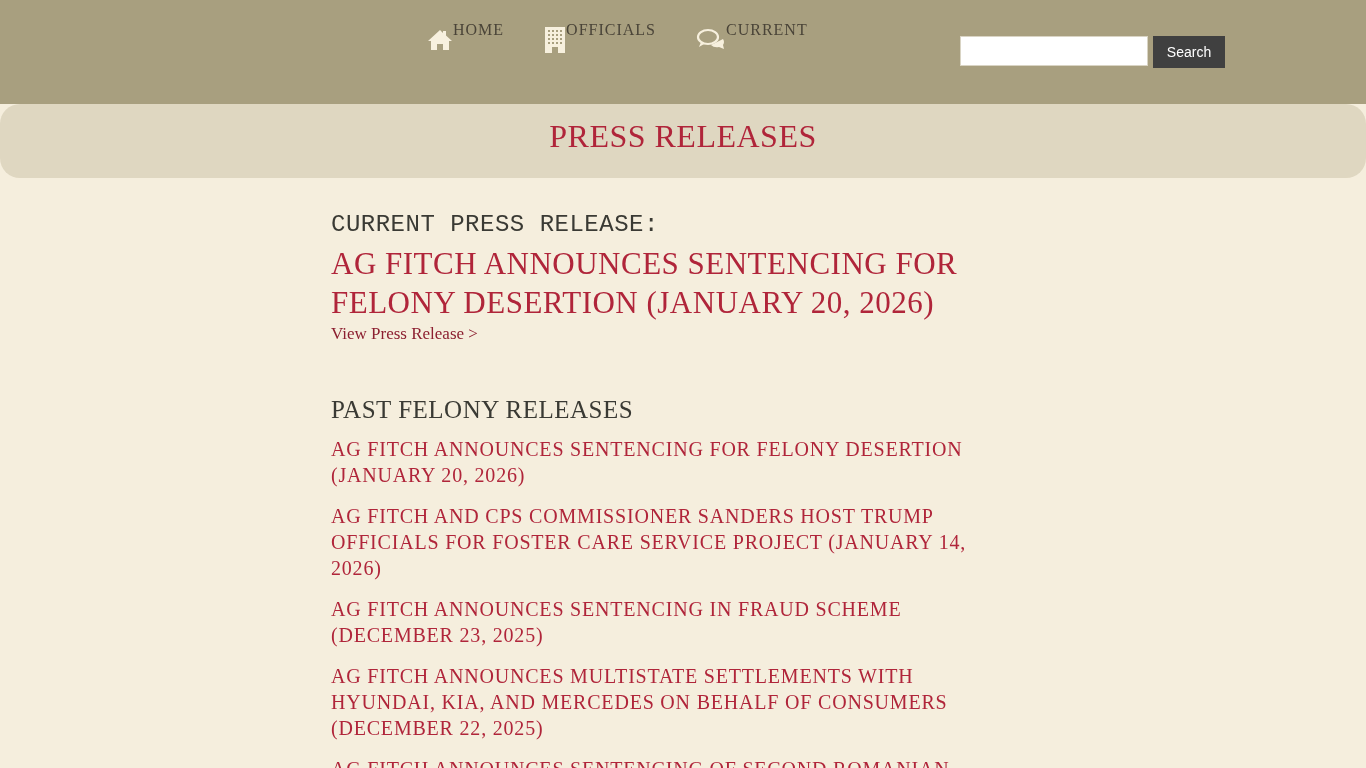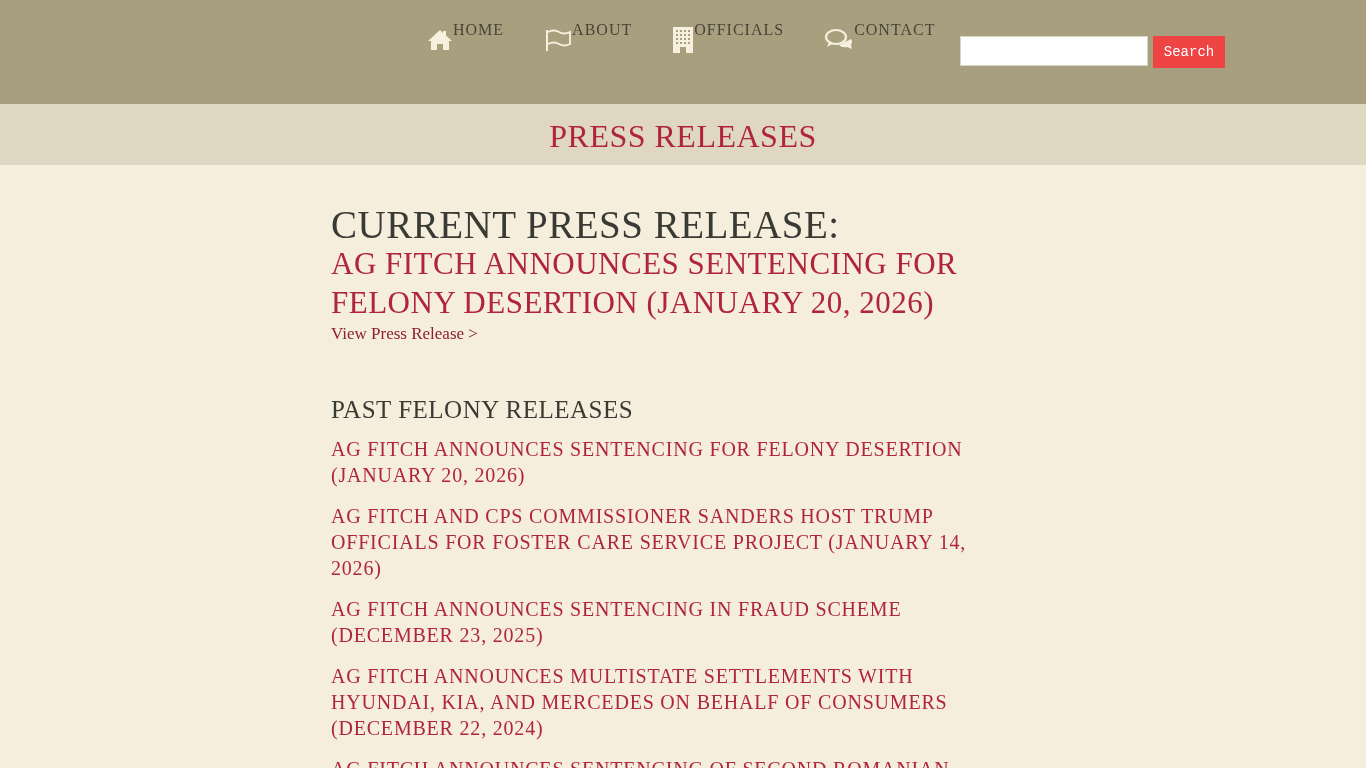--- a/index.html
+++ b/index.html
@@ -26,35 +26,35 @@
       font-family: "Liberation Serif", serif;
     }
     .search {
       position: absolute; left: 960px; top: 36px; display: flex;
     }
     .search-input {
       width: 182px; height: 28px; border: 1px solid #d9d4c4; background: #fff;
       padding: 0 2px; margin: 0; outline: none; font-size: 14px;
     }
     .search-btn {
-      margin-left: 5px; width: 72px; height: 32px; background: #ef4444; color: #fff;
-      border: none; font-family: Liberation Mono, monospace; font-size: 14px; cursor: pointer;
+      margin-left: 5px; width: 72px; height: 32px; background: #404040; color: #fff;
+      border: none; font-family: Liberation Sans, sans-serif; font-size: 14px; cursor: pointer;
     }
     .banner {
-      height: 61px; background: #dfd7c1; text-align: center;
+      height: 74px; background: #dfd7c1; text-align: center; border-radius: 20px;
     }
     .banner h1 {
       margin: 0; padding-top: 14px; font-weight: normal; font-size: 32px;
       color: #b0253a; letter-spacing: 0.5px;
     }
     .content {
       position: absolute; left: 331px; top: 205px; width: 660px;
     }
     .current-label {
-      font-size: 39px; color: #3a3a34; line-height: 39px; letter-spacing: 0.5px;
+      font-size: 24px; color: #3a3a34; line-height: 39px; letter-spacing: 0.5px; font-family: Liberation Mono, monospace;
     }
     .current-title {
       font-size: 31px; color: #b0253a; line-height: 39px; letter-spacing: 0.5px; display: block;
       text-decoration: none;
     }
     .view-link {
       display: inline-block; margin-top: 2px; font-size: 17px; color: #8c1f30; text-decoration: none;
     }
     .past-heading {
       margin-top: 52px; font-size: 25px; color: #3a3a34; letter-spacing: 0.5px;
@@ -70,29 +70,20 @@
 
 <div class="header">
   <nav class="nav">
     <a class="nav-item">
       <span class="nav-icon">
         <svg width="26" height="22" viewBox="0 0 26 22">
             <path d="M13 1 L1 12 L4 12 L4 21 L10 21 L10 15 L16 15 L16 21 L22 21 L22 12 L25 12 L19 6.5 L19 2 L16 2 L16 4 Z" fill="#f7f0de"></path>
           </svg>
       </span>
       <span class="nav-label">HOME</span>
-    </a>
-    <a class="nav-item">
-      <span class="nav-icon">
-        <svg width="28" height="24" viewBox="0 0 28 24">
-            <line x1="3" y1="2" x2="3" y2="23" stroke="#f7f0de" stroke-width="2"></line>
-            <path d="M4 4 Q10 1 15 4 Q20 7 26 4 L26 16 Q20 19 15 16 Q10 13 4 16" fill="none" stroke="#f7f0de" stroke-width="1.8"></path>
-          </svg>
-      </span>
-      <span class="nav-label">ABOUT</span>
     </a>
     <a class="nav-item">
       <span class="nav-icon">
         <svg width="22" height="28" viewBox="0 0 22 28">
             <rect x="1" y="1" width="20" height="26" fill="#f7f0de"></rect>
             <g fill="#a89f7f">
               <rect x="4" y="4" width="2" height="2"></rect>
               <rect x="8" y="4" width="2" height="2"></rect>
               <rect x="12" y="4" width="2" height="2"></rect>
               <rect x="16" y="4" width="2" height="2"></rect>
@@ -115,21 +106,21 @@
       <span class="nav-label">OFFICIALS</span>
     </a>
     <a class="nav-item">
       <span class="nav-icon">
         <svg width="30" height="24" viewBox="0 0 30 24">
             <path d="M27 11 Q29 14 27 17 L28 21 L23 19 Q18 20 15 17" fill="#f7f0de"></path>
             <ellipse cx="12" cy="9" rx="10" ry="7" fill="none" stroke="#f7f0de" stroke-width="2.2"></ellipse>
             <path d="M5 14 L3 19 L9 15.5" fill="#f7f0de"></path>
           </svg>
       </span>
-      <span class="nav-label">CONTACT</span>
+      <span class="nav-label">CURRENT</span>
     </a>
   </nav>
   <div class="search">
     <input class="search-input" type="text" placeholder="" style="">
     <button class="search-btn">Search</button>
   </div>
 </div>
 
 <div class="banner">
   <h1>PRESS RELEASES</h1>
@@ -147,20 +138,20 @@
       <li>
           <a class="past-item">AG FITCH ANNOUNCES SENTENCING FOR FELONY DESERTION (JANUARY 20, 2026)</a>
         </li>
       <li>
           <a class="past-item">AG FITCH AND CPS COMMISSIONER SANDERS HOST TRUMP OFFICIALS FOR FOSTER CARE SERVICE PROJECT (JANUARY 14, 2026)</a>
         </li>
       <li>
           <a class="past-item">AG FITCH ANNOUNCES SENTENCING IN FRAUD SCHEME (DECEMBER 23, 2025)</a>
         </li>
       <li>
-          <a class="past-item">AG FITCH ANNOUNCES MULTISTATE SETTLEMENTS WITH HYUNDAI, KIA, AND MERCEDES ON BEHALF OF CONSUMERS (DECEMBER 22, 2024)</a>
+          <a class="past-item">AG FITCH ANNOUNCES MULTISTATE SETTLEMENTS WITH HYUNDAI, KIA, AND MERCEDES ON BEHALF OF CONSUMERS (DECEMBER 22, 2025)</a>
         </li>
       <li>
           <a class="past-item">AG FITCH ANNOUNCES SENTENCING OF SECOND ROMANIAN</a>
         </li>
     </ul>
   </section>
 </main>
 
 </body></html>

